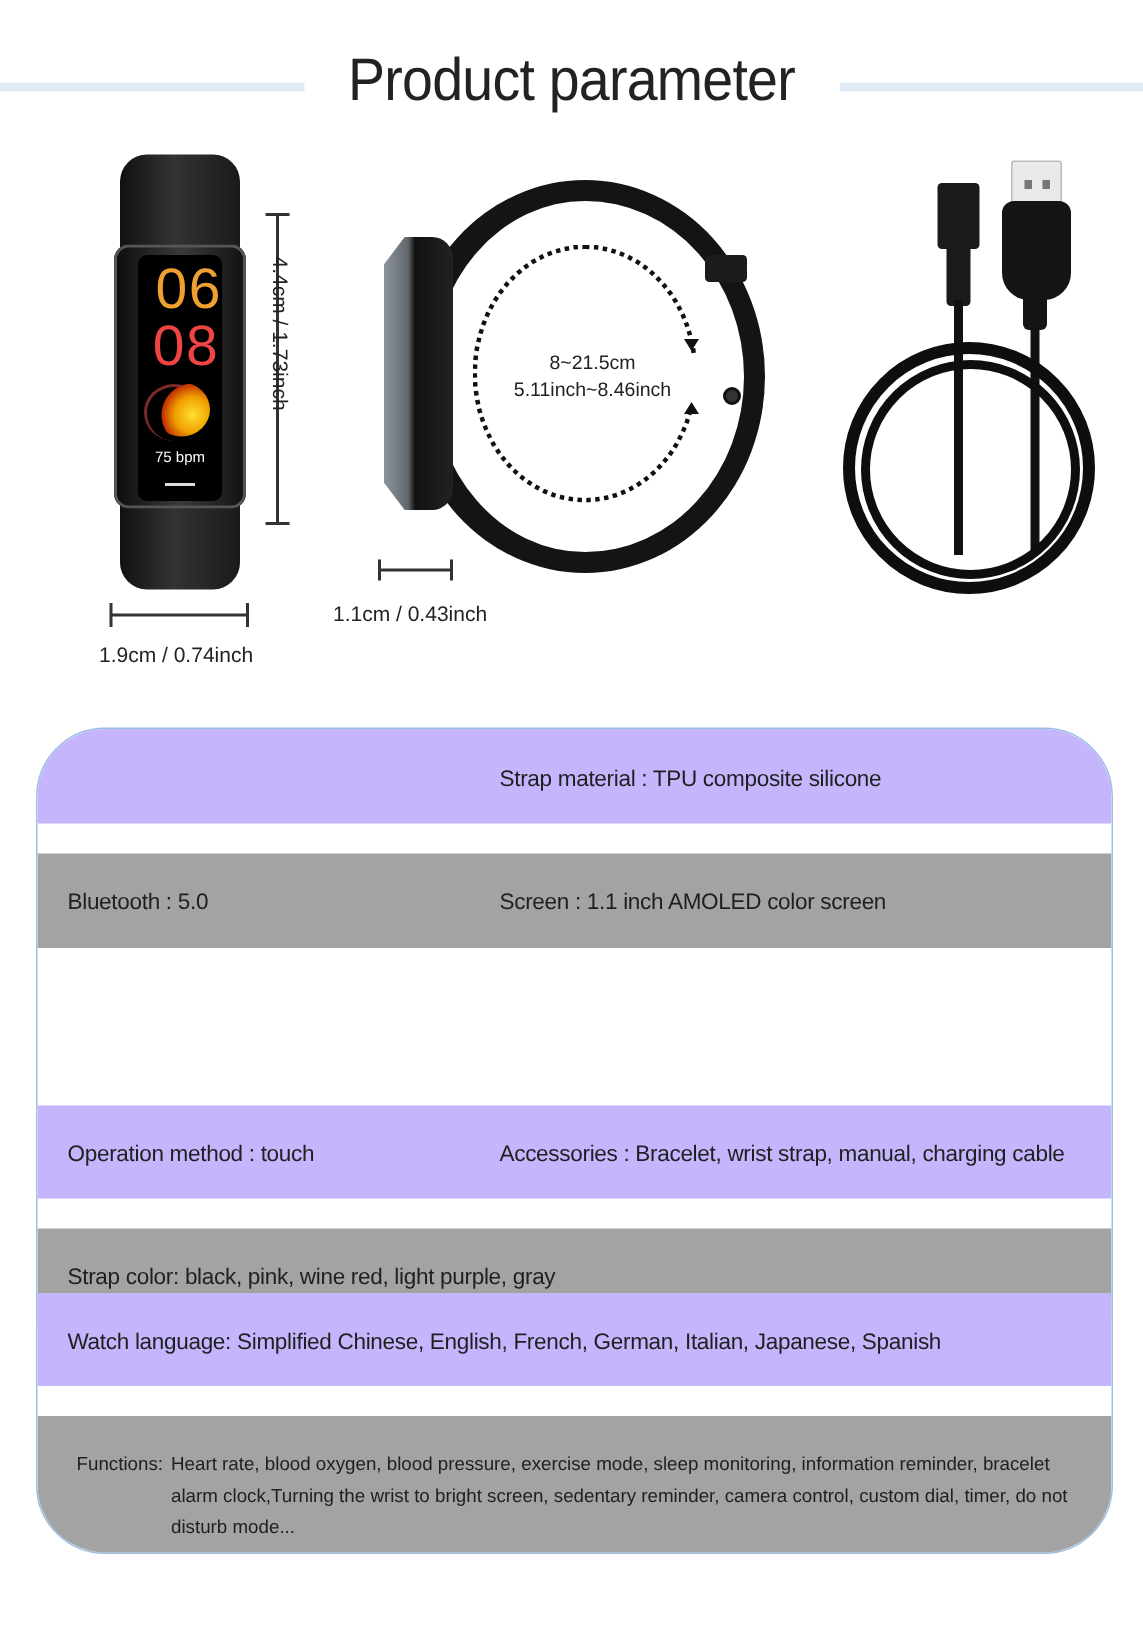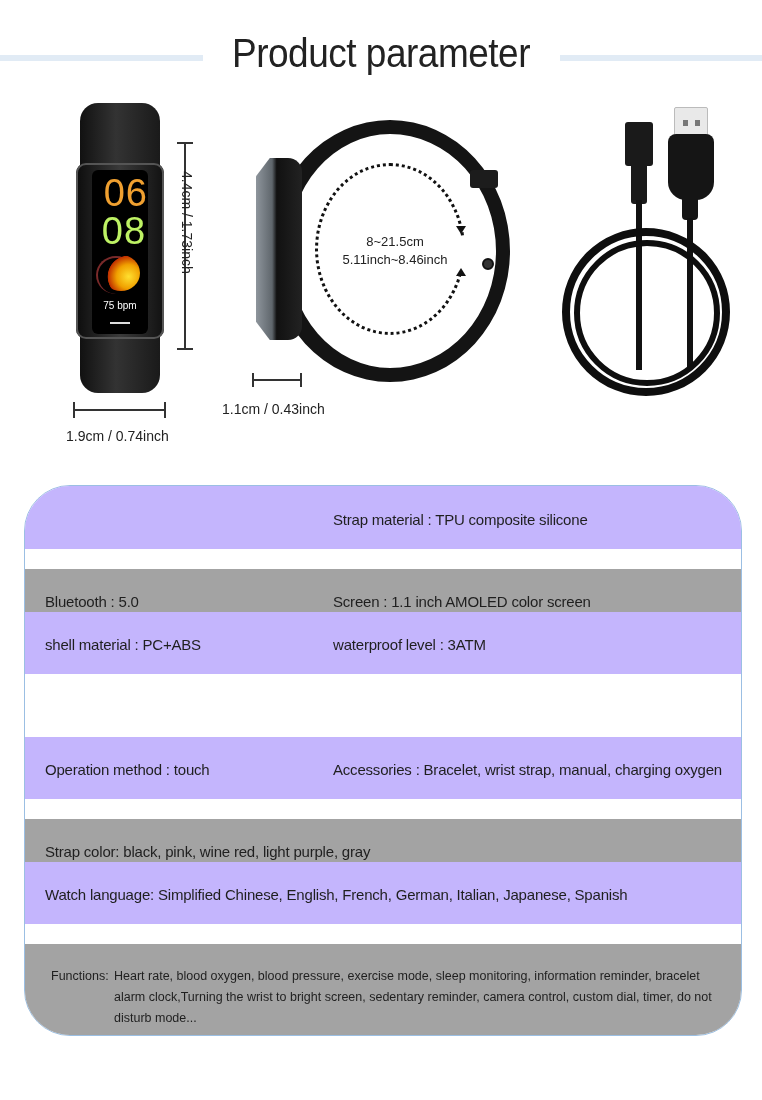--- a/index.html
+++ b/index.html
@@ -14,21 +14,21 @@
 
   
   .band-front { position: absolute; left: 68px; top: 103px; width: 104px; height: 290px; }
   .band-strap { position: absolute; left: 12px; width: 80px; background: linear-gradient(90deg,#111 0%,#333 45%,#1a1a1a 100%); }
   .band-strap.top { top: 0; height: 70px; border-radius: 18px 18px 6px 6px; }
   .band-strap.bottom { top: 220px; height: 70px; border-radius: 6px 6px 18px 18px; }
   .band-body { position: absolute; left: 8px; top: 60px; width: 88px; height: 176px; border-radius: 10px;
      background: linear-gradient(90deg,#0c0c0c,#3a3a3a 50%,#111); box-shadow: inset 0 0 0 2px #555; }
   .band-screen { position: absolute; left: 24px; top: 67px; width: 56px; height: 164px; background: #000; border-radius: 6px; }
   .time-h { position: absolute; left: 0; width: 56px; top: 2px; text-align: right; font-size: 38px; color: #f0a030; font-weight: 300; letter-spacing: 1px; }
-  .time-m { position: absolute; left: 0; width: 64px; top: 40px; text-align: center; font-size: 38px; color: #bef264; font-weight: 300; letter-spacing: 1px; }
+  .time-m { position: absolute; left: 0; width: 64px; top: 40px; text-align: center; font-size: 38px; color: #ef4444; font-weight: 300; letter-spacing: 1px; }
   .hr-graphic { position: absolute; left: 10px; top: 85px; width: 38px; height: 36px; border-radius: 50%;
      background: radial-gradient(circle at 70% 60%, #ffe030 0%, #f0a000 35%, #c03000 60%, transparent 62%); }
   .hr-arc { position: absolute; left: 4px; top: 86px; width: 40px; height: 38px; border-radius: 50%; border-top: 2px solid #7a2a2a; border-left: 2px solid #7a2a2a; }
   .bpm { position: absolute; left: 0; width: 56px; top: 130px; text-align: center; color: #fff; font-size: 10px; }
   .screen-bar { position: absolute; left: 18px; top: 152px; width: 20px; height: 2px; background: #ddd; }
 
   .dim-v { position: absolute; left: 184px; top: 143px; width: 2px; height: 206px; background: #333; }
   .dim-v-cap { position: absolute; left: 177px; width: 16px; height: 2px; background: #333; }
   .dim-v-label { position: absolute; left: 205px; top: 245px; font-size: 14px; transform-origin: 0 0; transform: translate(-10px,-74px) rotate(90deg); white-space: nowrap; color: #222; }
 
@@ -139,27 +139,23 @@
 
 <div class="spec-box">
   <div class="spec-row blue" style="top:0; height:63px;">
     <span class="cell left" style="top:25px;"></span>
     <span class="cell right" style="top:25px;">Strap material : TPU composite silicone</span>
   </div>
   <div class="spec-row white" style="top:63px; height:63px;">
     <span class="cell left" style="top:24px;">Bluetooth : 5.0</span>
     <span class="cell right" style="top:24px;">Screen : 1.1 inch AMOLED color screen</span>
   </div>
-  <div class="spec-row blue" style="top:126px; height:62px;">
-    <span class="cell left" style="top:24px;">shell material : PC+ABS</span>
-    <span class="cell right" style="top:24px;">waterproof level : 3ATM</span>
-  </div>
   <div class="spec-row blue" style="top:251px; height:62px;">
     <span class="cell left" style="top:24px;">Operation method : touch</span>
-    <span class="cell right" style="top:24px;">Accessories : Bracelet, wrist strap, manual, charging oxygen</span>
+    <span class="cell right" style="top:24px;">Accessories : Bracelet, wrist strap, manual, charging cable</span>
   </div>
   <div class="spec-row white" style="top:313px; height:63px;">
     <span class="cell left" style="top:24px;">Strap color: black, pink, wine red, light purple, gray</span>
   </div>
   <div class="spec-row blue" style="top:376px; height:62px;">
     <span class="cell left" style="top:24px;">Watch language: Simplified Chinese, English, French, German, Italian, Japanese, Spanish</span>
   </div>
   <div class="spec-row white" style="top:438px; height:113px;">
     <div class="functions">
       <span class="label">Functions:</span>

